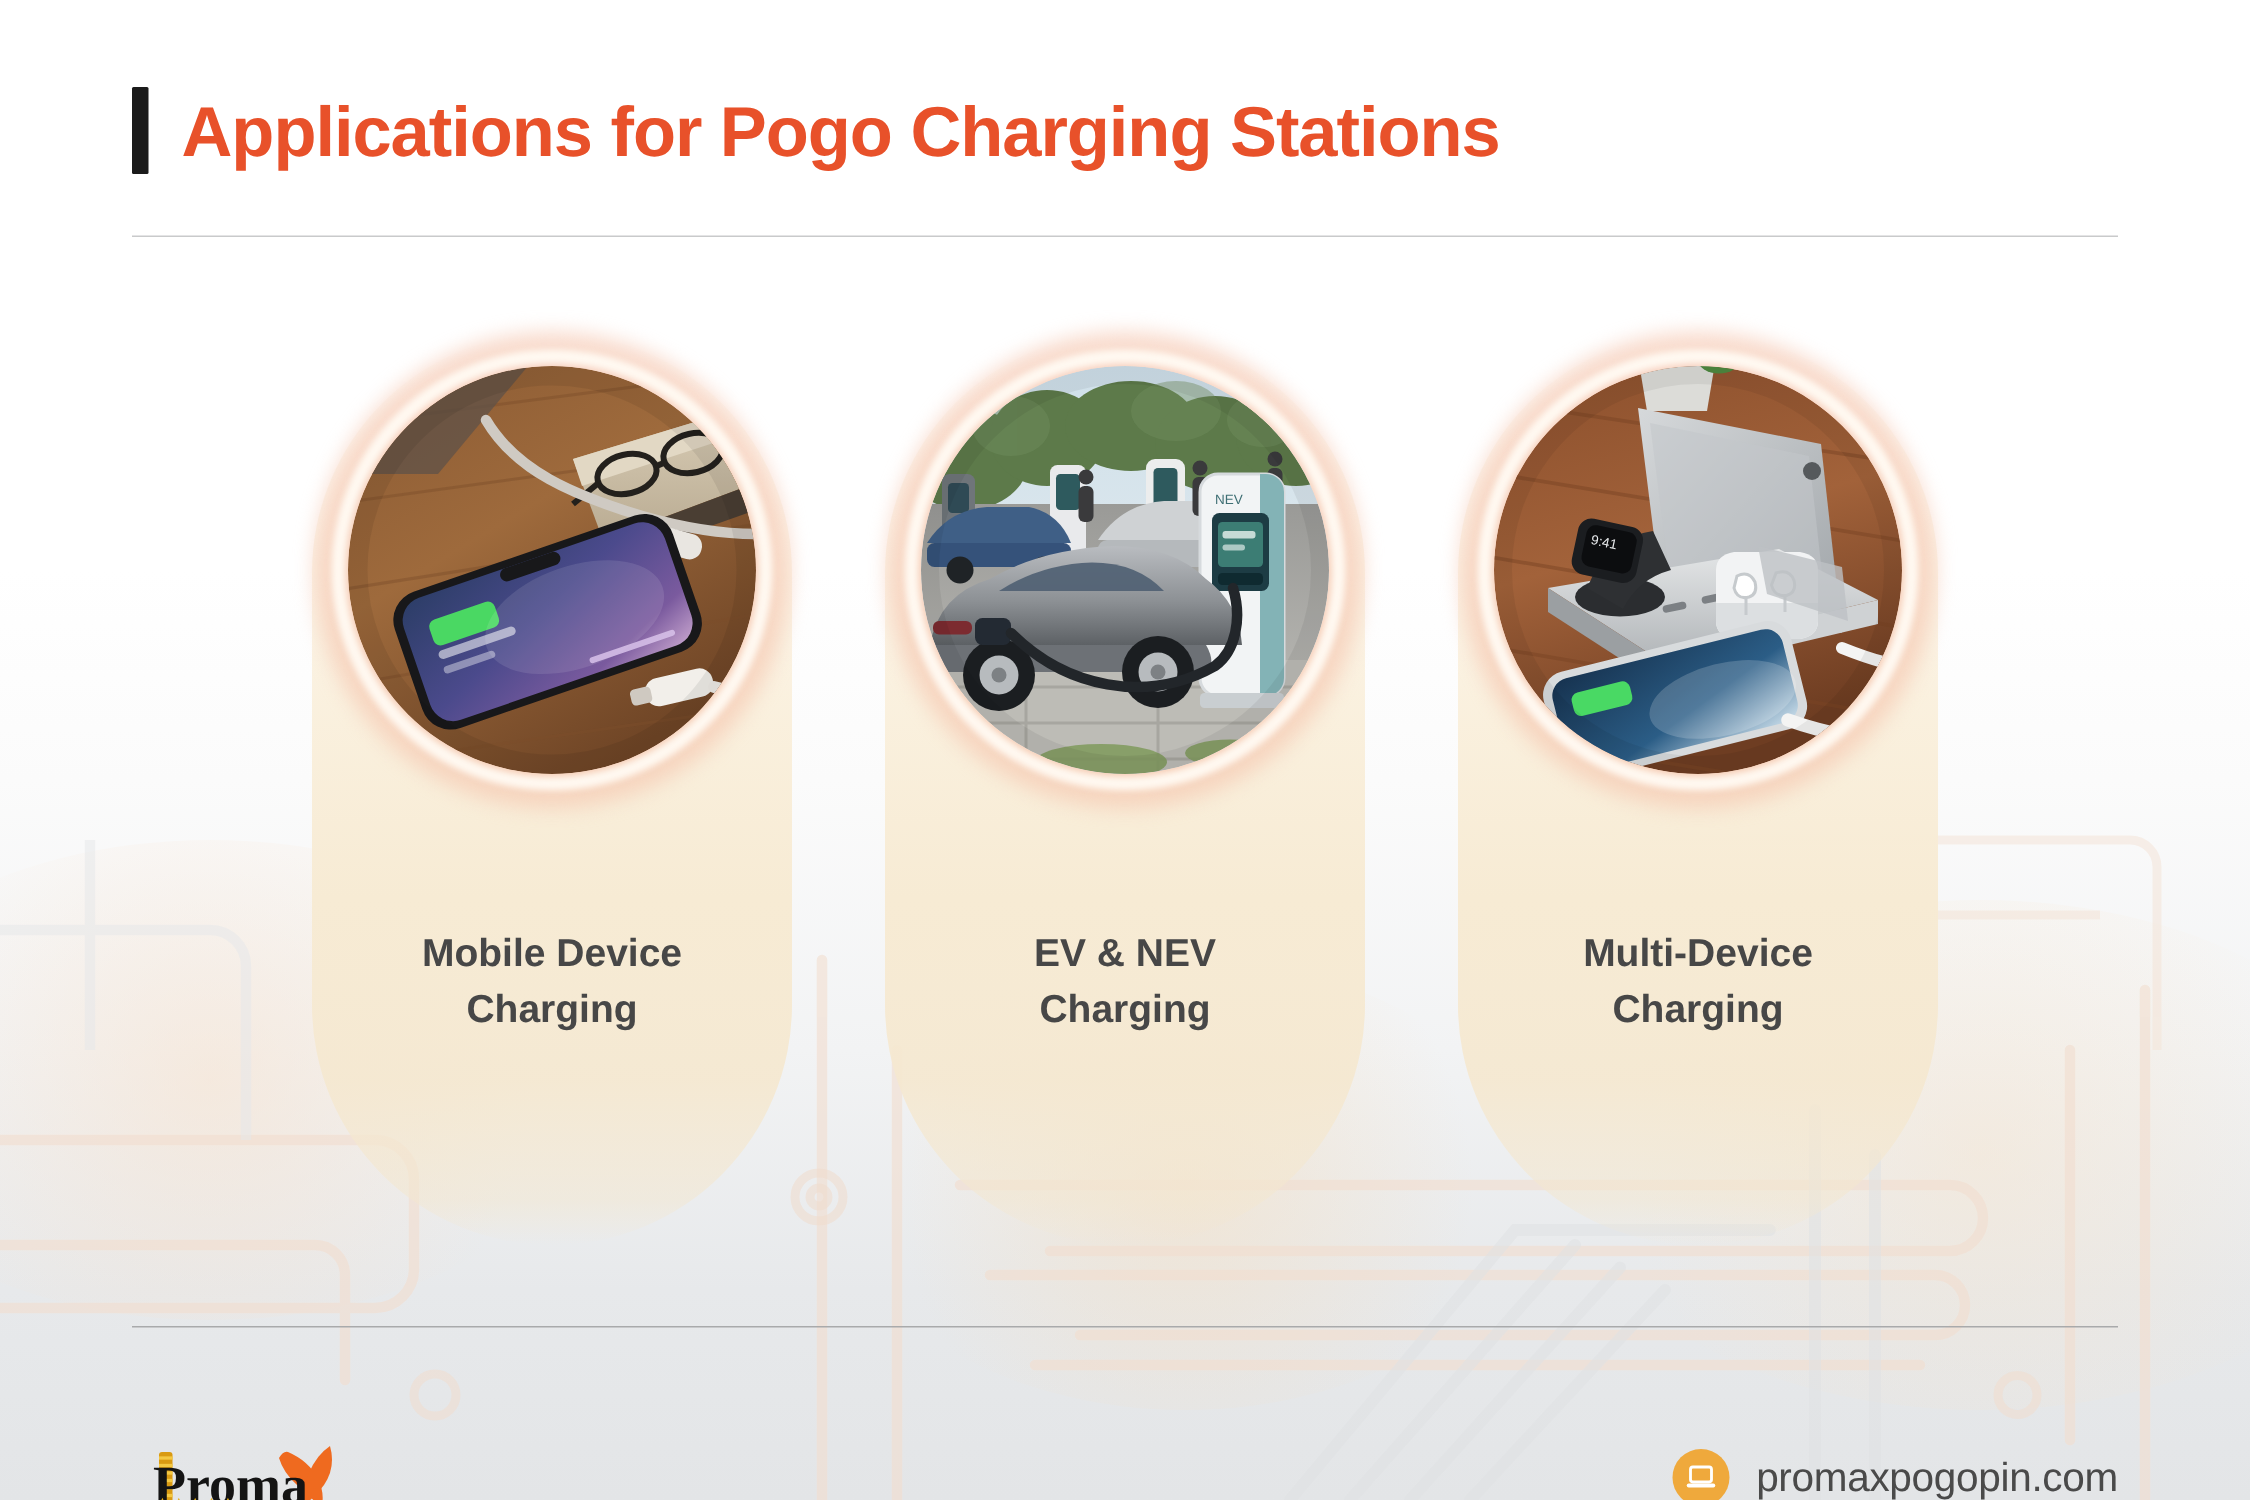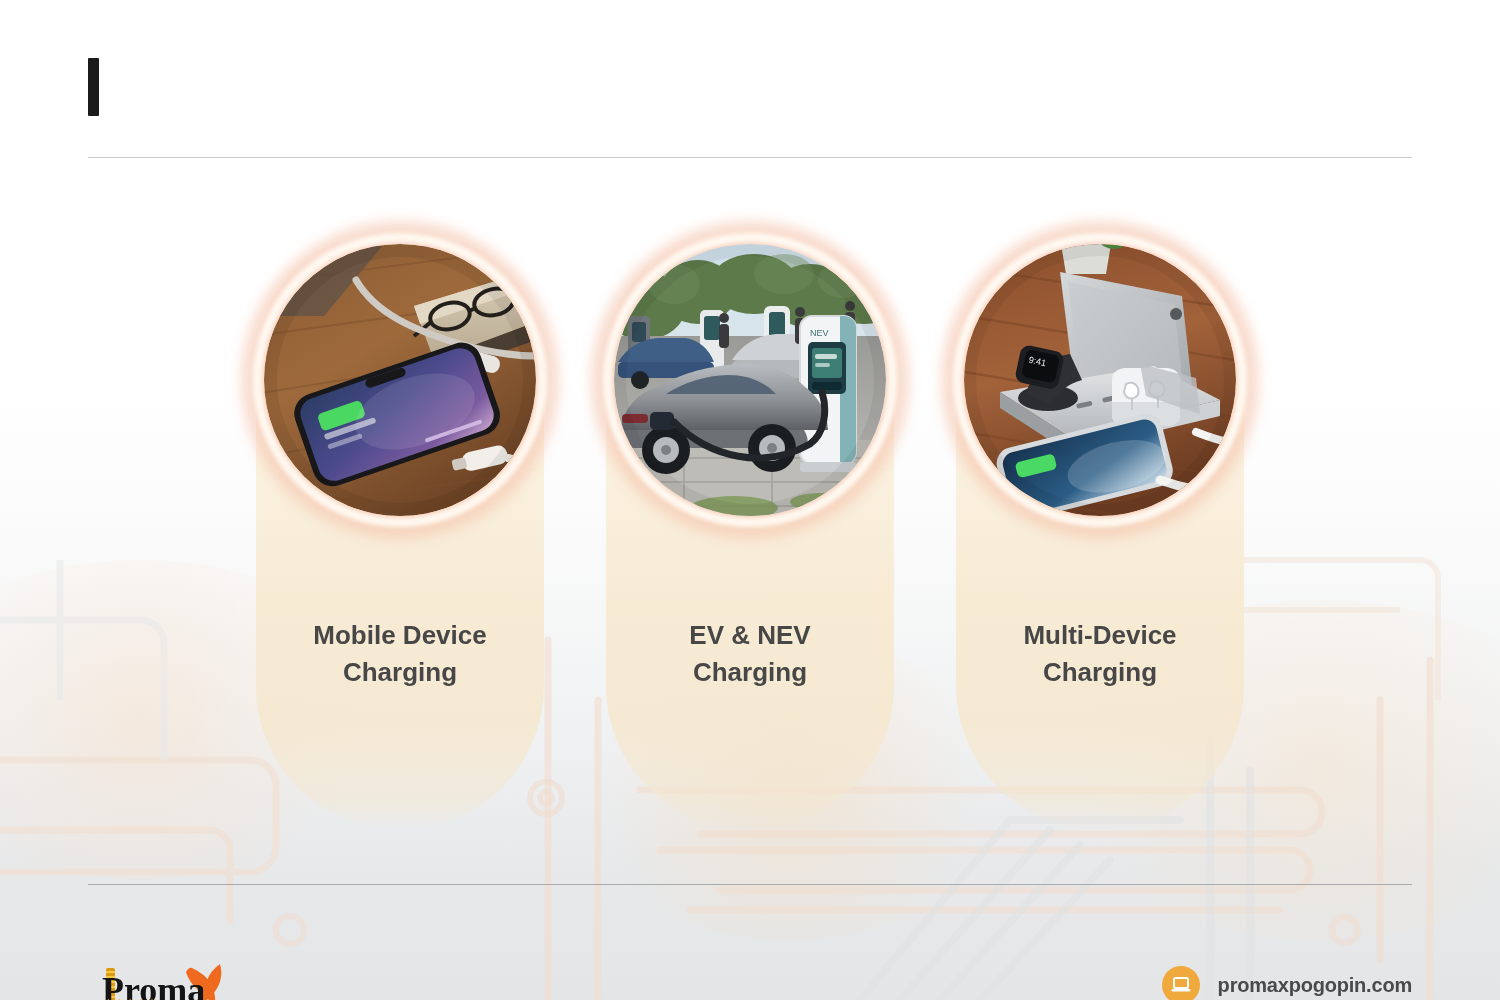--- a/index.html
+++ b/index.html
@@ -80,21 +80,21 @@
     left: 0;
     top: 222px;
     width: 1500px;
     height: 620px;
     display: flex;
     justify-content: center;
     gap: 62px;
   }
   .card {
     position: relative;
-    width: 288px;
+    width: 320px;
     height: 608px;
     border-radius: 160px;
     background: linear-gradient(180deg,
         rgba(253,246,235,0.0) 0%,
         rgba(252,243,229,0.55) 14%,
         rgba(250,240,221,0.95) 40%,
         rgba(247,235,212,1) 62%,
         rgba(245,232,208,0.92) 82%,
         rgba(243,231,208,0.55) 95%,
         rgba(243,231,208,0.0) 100%);
@@ -195,23 +195,23 @@
     width: 38px; height: 38px;
     border-radius: 50%;
     background: #efa93c;
     display: flex;
     align-items: center;
     justify-content: center;
     flex: none;
   }
   .site-icon svg { display:block; }
   .site-url {
-    font-size: 20px;
+    font-size: 27px;
     color: #4a4a4a;
-    font-weight: 700;
+    font-weight: 400;
     letter-spacing: -0.2px;
     font-family: "Liberation Sans", sans-serif;
   }
 </style>
 </head>
 <body>
 
 <div id="page">
 
   <div class="bg-blob" style="left:-120px; top:560px; width:520px; height:320px;
@@ -254,20 +254,21 @@
       </g>
       <g fill="none" stroke="#f4e3d6" stroke-width="6" opacity="0.5">
         <path d="M1100,560 H1420 a18,18 0 0 1 18,18 V700"></path>
         <path d="M1150,610 H1400"></path>
       </g>
     </svg>
   </div>
 
   <div class="header">
     <div class="title-bar"></div>
+    <div class="page-title">Applications for Pogo Charging Stations</div>
   </div>
   <div class="header-rule"></div>
 
   <div class="cards">
 
     <div class="card">
       <div class="photo-wrap">
         <div class="photo">
           <svg viewBox="0 0 272 272" xmlns="http://www.w3.org/2000/svg">
             <defs>

